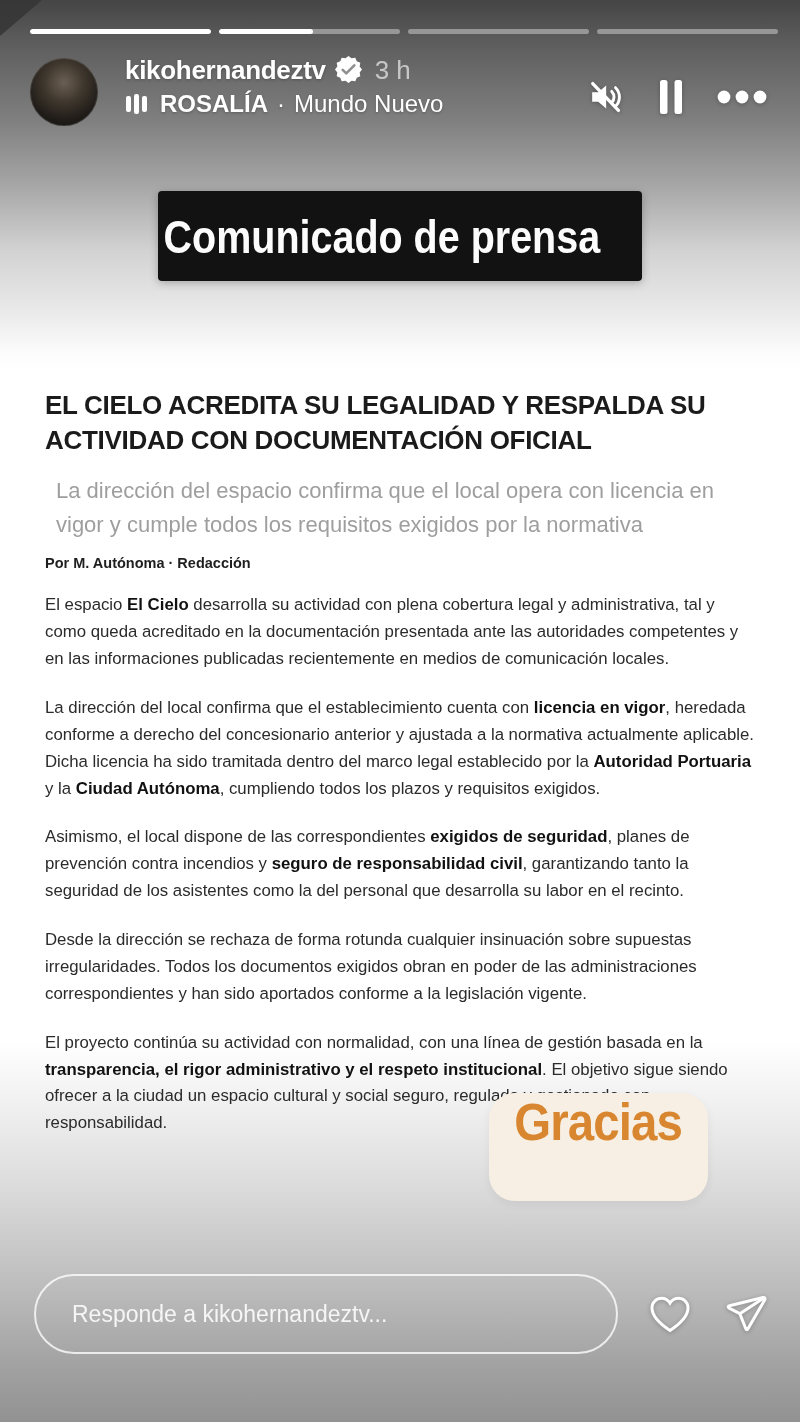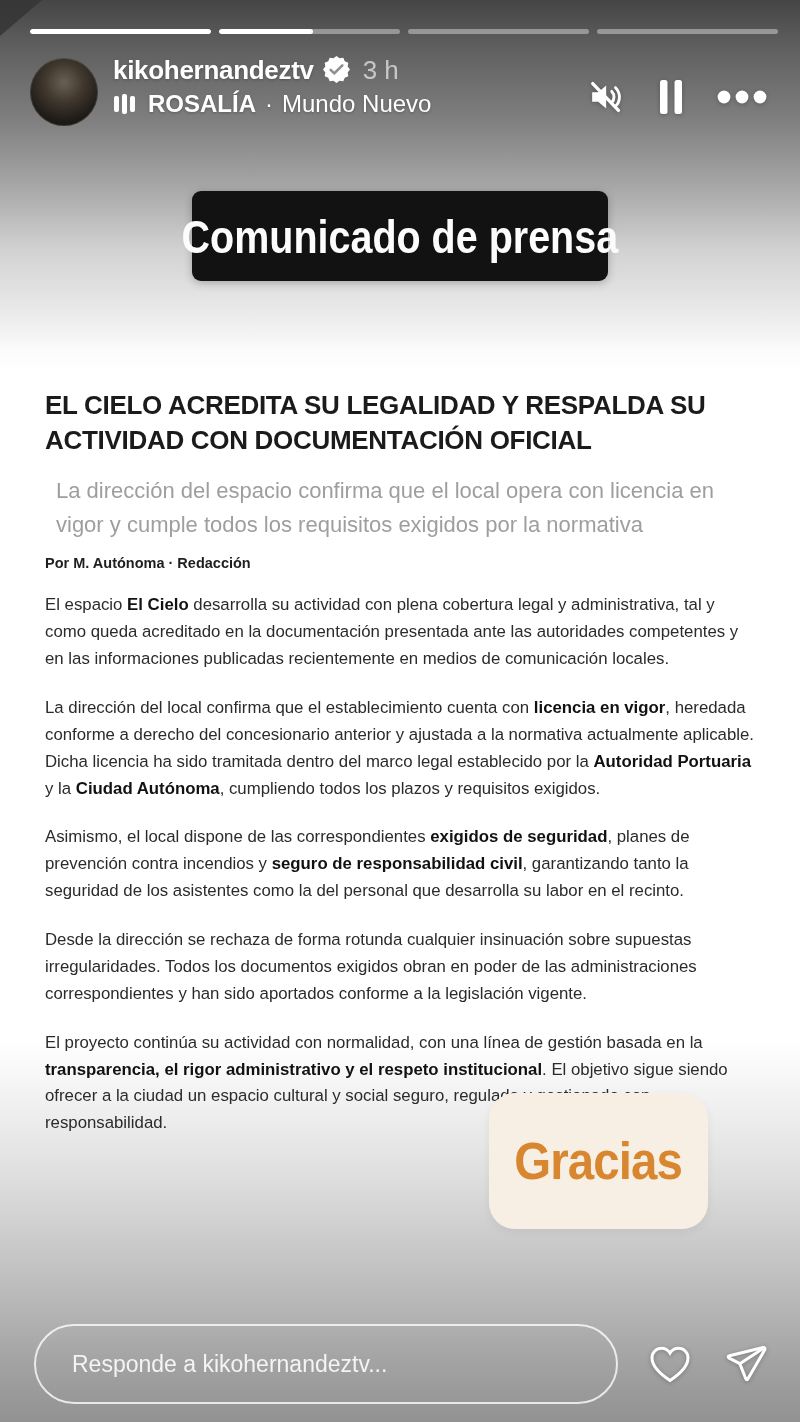--- a/index.html
+++ b/index.html
@@ -24,63 +24,63 @@
   }
   .progress-seg{flex:1;height:5px;border-radius:3px;background:rgba(255,255,255,.38);overflow:hidden;}
   .progress-fill{height:100%;background:#ffffff;border-radius:3px;}
   
   .header{position:absolute;top:56px;left:30px;right:30px;height:80px;display:flex;align-items:flex-start;}
   .avatar{
     width:68px;height:68px;border-radius:50%;margin-top:2px;flex:0 0 auto;
     background:radial-gradient(circle at 50% 36%,#6b5f55 0%,#41392f 34%,#201c18 68%,#0e0c0a 100%);
     box-shadow:inset 0 0 0 1px rgba(255,255,255,.12);
   }
-  .header-text{margin-left:15px;color:#fff;}
+  .header-text{margin-left:27px;color:#fff;}
   .row1{display:flex;align-items:center;gap:9px;line-height:1;}
   .username{font-size:26px;font-weight:700;letter-spacing:-.3px;
     text-shadow:0 1px 3px rgba(0,0,0,.25);}
   .timestamp{font-size:26px;color:rgba(255,255,255,.62);margin-left:4px;}
   .row2{display:flex;gap:9px;margin-top:9px;line-height:1;
     text-shadow:0 1px 3px rgba(0,0,0,.25);}
   .artist{font-size:24px;font-weight:700;}
   .music-sep{font-size:24px;}
   .track{font-size:24px;}
   .controls{position:absolute;right:2px;top:20px;display:flex;align-items:center;gap:30px;}
   .icon-btn{background:none;border:none;padding:0;margin:0;cursor:pointer;display:block;
     filter:drop-shadow(0 1px 2px rgba(0,0,0,.25));}
   
   .press-badge{
     position:absolute;top:191px;left:50%;transform:translateX(-50%);
-    width:416px;height:90px;background:#121212;border-radius:9px;
-    display:flex;align-items:center;justify-content:center;
+    width:484px;height:90px;background:#121212;border-radius:4px;
+    display:flex;align-items:center;justify-content:flex-end;
     box-shadow:0 2px 8px rgba(0,0,0,.25);
   }
   .press-badge span{
     color:#fcfcfc;font-size:47px;font-weight:700;letter-spacing:0;
     transform:scaleX(.84);white-space:nowrap;
   }
   
   .article{position:absolute;top:388px;left:45px;right:42px;color:#262626;}
   .article h1{
     margin:0;font-size:26px;font-weight:700;line-height:1.33;
     color:#1b1b1b;letter-spacing:-.3px;
   }
   .subhead{margin:17px 11px 0;font-size:22px;line-height:1.55;color:#9e9e9e;}
   .byline{margin:13px 0 21px;font-size:14.5px;font-weight:700;color:#1f1f1f;}
   .body p{margin:0 0 22px;font-size:16.8px;line-height:1.6;color:#2b2b2b;}
   .body p b{color:#111;}
   
   .thanks{
-    position:absolute;top:1093px;left:489px;width:219px;height:136px;
-    border-radius:26px;display:flex;align-items:center;justify-content:center;
+    position:absolute;top:1093px;left:489px;width:219px;height:108px;
+    border-radius:26px;display:flex;align-items:flex-start;justify-content:center;
     box-shadow:0 3px 10px rgba(0,0,0,.06);
   }
   .thanks span{font-size:51px;font-weight:700;transform:scaleX(.93);letter-spacing:-1px;}
   
-  .footer{position:absolute;left:34px;right:30px;top:1324px;height:80px;
+  .footer{position:absolute;left:34px;right:30px;top:1274px;height:80px;
     display:flex;align-items:center;gap:28px;}
   .reply-pill{flex:1;height:76px;border:2px solid rgba(255,255,255,.78);
     border-radius:40px;display:flex;align-items:center;}
   .reply-pill input{
     flex:1;background:transparent;border:none;outline:none;
     padding:0 20px 0 36px;font-size:23px;color:#fff;
     font-family:"Liberation Sans","DejaVu Sans",sans-serif;
   }
   .reply-pill input::placeholder{color:rgba(255,255,255,.88);opacity:1;}
 </style>

